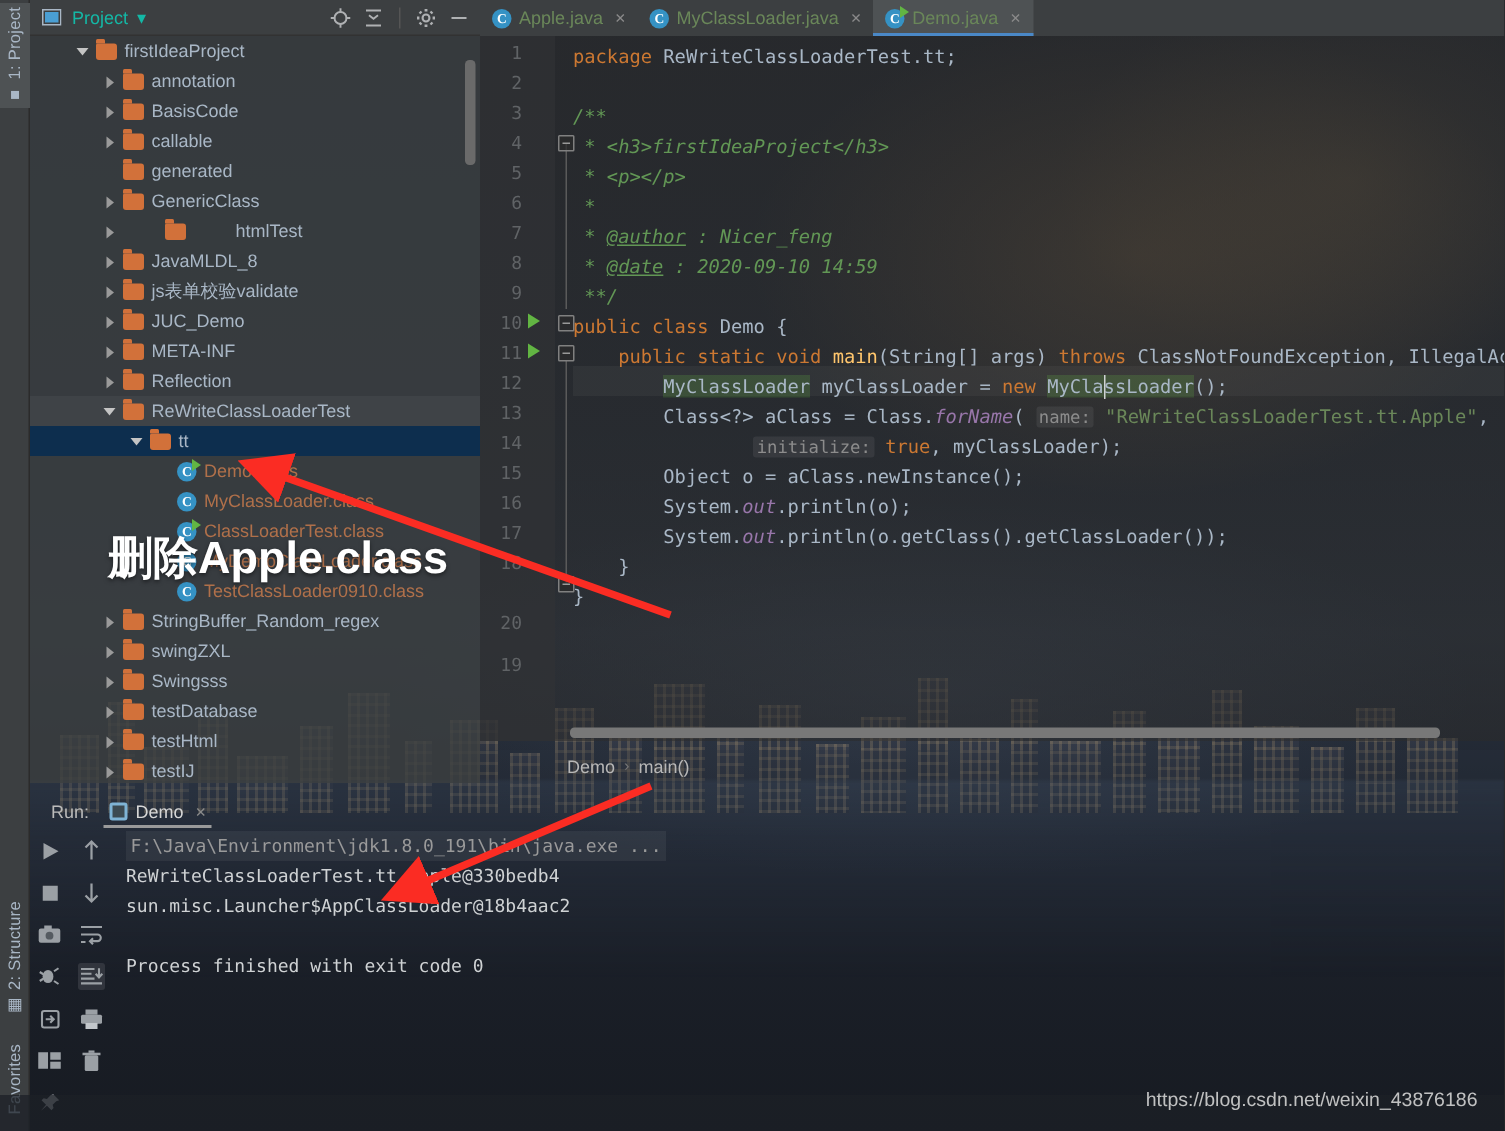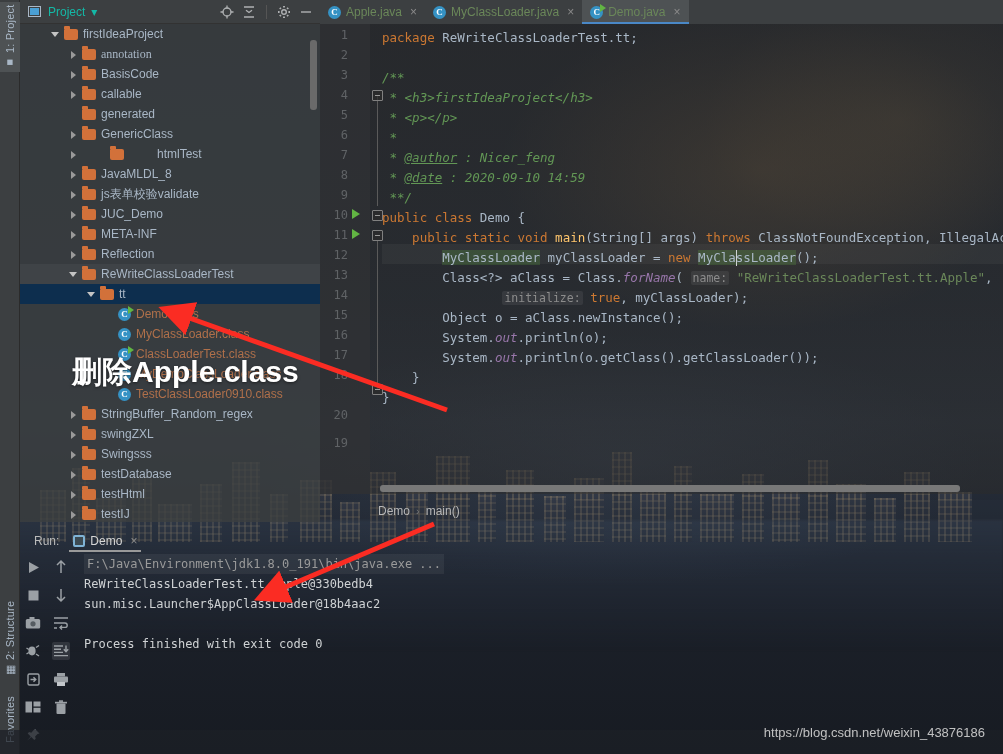--- a/index.html
+++ b/index.html
@@ -277,21 +277,21 @@
             <path d="M2 7h10" stroke="#afb1b3" stroke-width="1.4"></path>
           </svg>
       </span>
     </div>
     <div class="tree" id="tree">
         <div class="trow" style="padding-left: 30px;">
           <span class="arrow d"></span>
           <span class="folder"></span>
           <span class="tlabel">firstIdeaProject</span>
         </div>
-        <div class="trow" style="padding-left: 48px; font-family: Liberation Serif, serif;">
+        <div class="trow" style="padding-left: 48px;">
           <span class="arrow r"></span>
           <span class="folder"></span>
           <span class="tlabel">annotation</span>
         </div>
         <div class="trow" style="padding-left: 48px;">
           <span class="arrow r"></span>
           <span class="folder"></span>
           <span class="tlabel">BasisCode</span>
         </div>
         <div class="trow" style="padding-left: 48px;">

